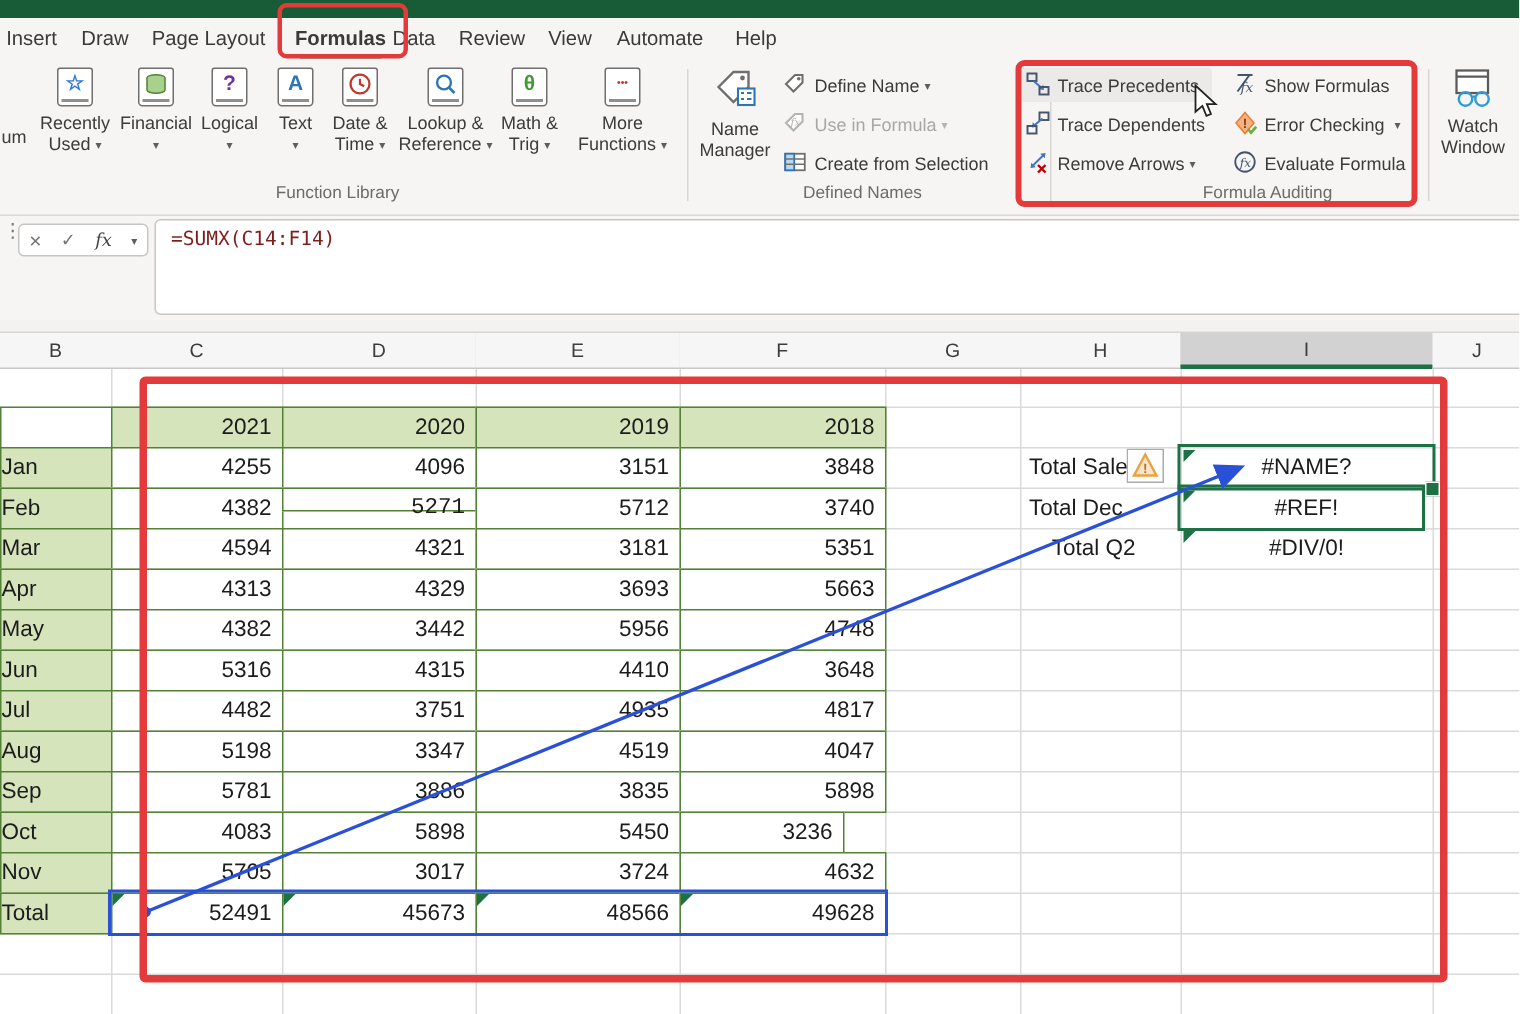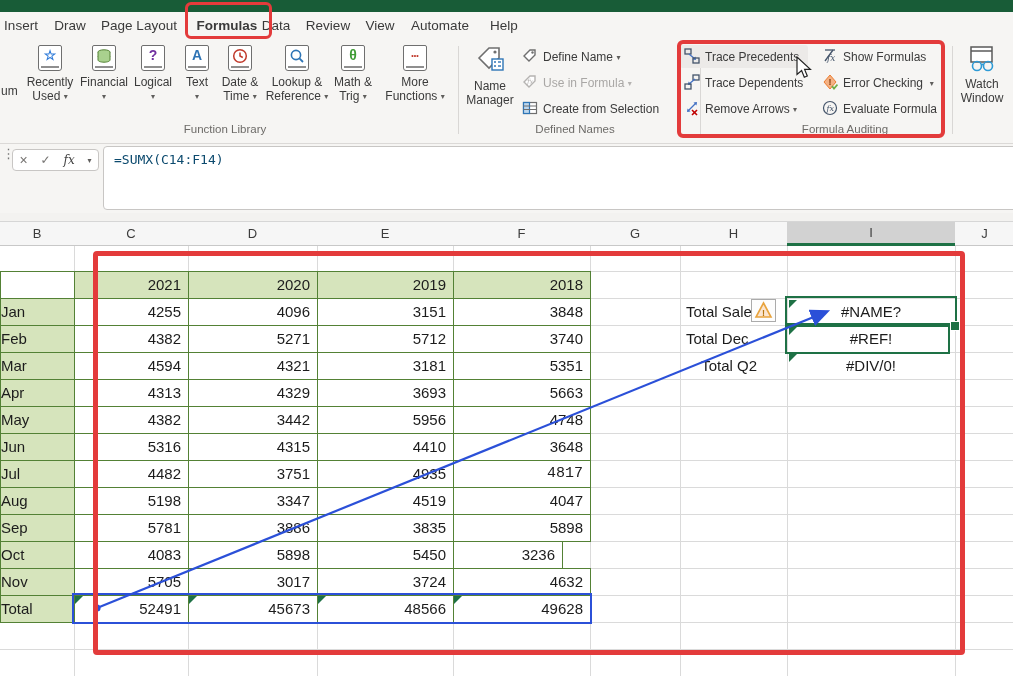--- a/index.html
+++ b/index.html
@@ -26,21 +26,21 @@
   
   .smallrow{position:absolute;height:22px;line-height:22px;font-size:12px;color:#3b3b3b;white-space:nowrap;}
   .smallrow.disabled{color:#a9a7a5;}
   .rowicon{display:inline-block;width:16px;height:16px;vertical-align:-3px;margin-right:5px;}
   
   .fbar{left:0;top:144px;width:1013px;height:69px;background:#f6f5f3;}
   .fxbtns{position:absolute;left:12px;top:5px;width:85px;height:20px;background:#fff;border:1px solid #c8c6c4;
           border-radius:4px;display:flex;align-items:center;justify-content:space-around;font-size:12px;color:#767472;}
   .finput{position:absolute;left:103px;top:2px;width:915px;height:64px;background:#fff;border:1px solid #c8c6c4;
           border-radius:4px 0 0 4px;box-sizing:border-box;}
-  .ftext{position:absolute;left:10px;top:5px;font-family:"DejaVu Sans Mono",monospace;font-size:13px;color:#0c4a6e;}
+  .ftext{position:absolute;left:10px;top:5px;font-family:"DejaVu Sans Mono",monospace;font-size:13px;color:#7f1d1d;}
   .gapstrip{left:0;top:213px;width:1013px;height:9px;background:#f3f2f0;border-bottom:1px solid #d6d6d6;box-sizing:border-box;}
   
   .colh{position:absolute;top:222px;height:24px;background:#f6f6f6;border-right:1px solid #dcdcdc;
         border-bottom:1px solid #c8c8c8;box-sizing:border-box;text-align:center;font-size:13px;color:#3c3c3c;line-height:23px;}
   .gridv{position:absolute;width:1px;background:#dadada;}
   .gridh{position:absolute;height:1px;background:#dadada;}
   .cell{position:absolute;box-sizing:border-box;border:1px solid #538135;font-size:15px;color:#1c1c1c;line-height:26px;background:#fff;}
   .cell.fill{background:#D6E4BC;}
   .cell.num{text-align:right;padding-right:7px;}
   .cell.lab{padding-left:0;}
@@ -322,21 +322,21 @@
       <div class="cell fill num" style="left: 188px; top: 271px; width: 130px; height: 28px;">2020</div>
       <div class="cell fill num" style="left: 317px; top: 271px; width: 137px; height: 28px;">2019</div>
       <div class="cell fill num" style="left: 453px; top: 271px; width: 138px; height: 28px;">2018</div>
       <div class="cell fill lab" style="left: 0px; top: 298px; width: 75px; height: 28px;">Jan</div>
       <div class="cell num" style="left: 74px; top: 298px; width: 115px; height: 28px;">4255</div>
       <div class="cell num" style="left: 188px; top: 298px; width: 130px; height: 28px;">4096</div>
       <div class="cell num" style="left: 317px; top: 298px; width: 137px; height: 28px;">3151</div>
       <div class="cell num" style="left: 453px; top: 298px; width: 138px; height: 28px;">3848</div>
       <div class="cell fill lab" style="left: 0px; top: 325px; width: 75px; height: 28px;">Feb</div>
       <div class="cell num" style="left: 74px; top: 325px; width: 115px; height: 28px;">4382</div>
-      <div class="cell num" style="left: 188px; top: 325px; width: 130px; height: 28px;">5271</div>
+      <div class="cell num" style="left: 188px; top: 325px; width: 130px; height: 16px; font-family: Liberation Mono, monospace;">5271</div>
       <div class="cell num" style="left: 317px; top: 325px; width: 137px; height: 28px;">5712</div>
       <div class="cell num" style="left: 453px; top: 325px; width: 138px; height: 28px;">3740</div>
       <div class="cell fill lab" style="left: 0px; top: 352px; width: 75px; height: 28px;">Mar</div>
       <div class="cell num" style="left: 74px; top: 352px; width: 115px; height: 28px;">4594</div>
       <div class="cell num" style="left: 188px; top: 352px; width: 130px; height: 28px;">4321</div>
       <div class="cell num" style="left: 317px; top: 352px; width: 137px; height: 28px;">3181</div>
       <div class="cell num" style="left: 453px; top: 352px; width: 138px; height: 28px;">5351</div>
       <div class="cell fill lab" style="left: 0px; top: 379px; width: 75px; height: 28px;">Apr</div>
       <div class="cell num" style="left: 74px; top: 379px; width: 115px; height: 28px;">4313</div>
       <div class="cell num" style="left: 188px; top: 379px; width: 130px; height: 28px;">4329</div>
@@ -349,21 +349,21 @@
       <div class="cell num" style="left: 453px; top: 406px; width: 138px; height: 28px;">4748</div>
       <div class="cell fill lab" style="left: 0px; top: 433px; width: 75px; height: 28px;">Jun</div>
       <div class="cell num" style="left: 74px; top: 433px; width: 115px; height: 28px;">5316</div>
       <div class="cell num" style="left: 188px; top: 433px; width: 130px; height: 28px;">4315</div>
       <div class="cell num" style="left: 317px; top: 433px; width: 137px; height: 28px;">4410</div>
       <div class="cell num" style="left: 453px; top: 433px; width: 138px; height: 28px;">3648</div>
       <div class="cell fill lab" style="left: 0px; top: 460px; width: 75px; height: 28px;">Jul</div>
       <div class="cell num" style="left: 74px; top: 460px; width: 115px; height: 28px;">4482</div>
       <div class="cell num" style="left: 188px; top: 460px; width: 130px; height: 28px;">3751</div>
       <div class="cell num" style="left: 317px; top: 460px; width: 137px; height: 28px;">4935</div>
-      <div class="cell num" style="left: 453px; top: 460px; width: 138px; height: 28px; font-family: Liberation Mono, monospace;">4817</div>
+      <div class="cell num" style="left: 453px; top: 460px; width: 138px; height: 28px;">4817</div>
       <div class="cell fill lab" style="left: 0px; top: 487px; width: 75px; height: 28px;">Aug</div>
       <div class="cell num" style="left: 74px; top: 487px; width: 115px; height: 28px;">5198</div>
       <div class="cell num" style="left: 188px; top: 487px; width: 130px; height: 28px;">3347</div>
       <div class="cell num" style="left: 317px; top: 487px; width: 137px; height: 28px;">4519</div>
       <div class="cell num" style="left: 453px; top: 487px; width: 138px; height: 28px;">4047</div>
       <div class="cell fill lab" style="left: 0px; top: 514px; width: 75px; height: 28px;">Sep</div>
       <div class="cell num" style="left: 74px; top: 514px; width: 115px; height: 28px;">5781</div>
       <div class="cell num" style="left: 188px; top: 514px; width: 130px; height: 28px;">3886</div>
       <div class="cell num" style="left: 317px; top: 514px; width: 137px; height: 28px;">3835</div>
       <div class="cell num" style="left: 453px; top: 514px; width: 138px; height: 28px;">5898</div>

